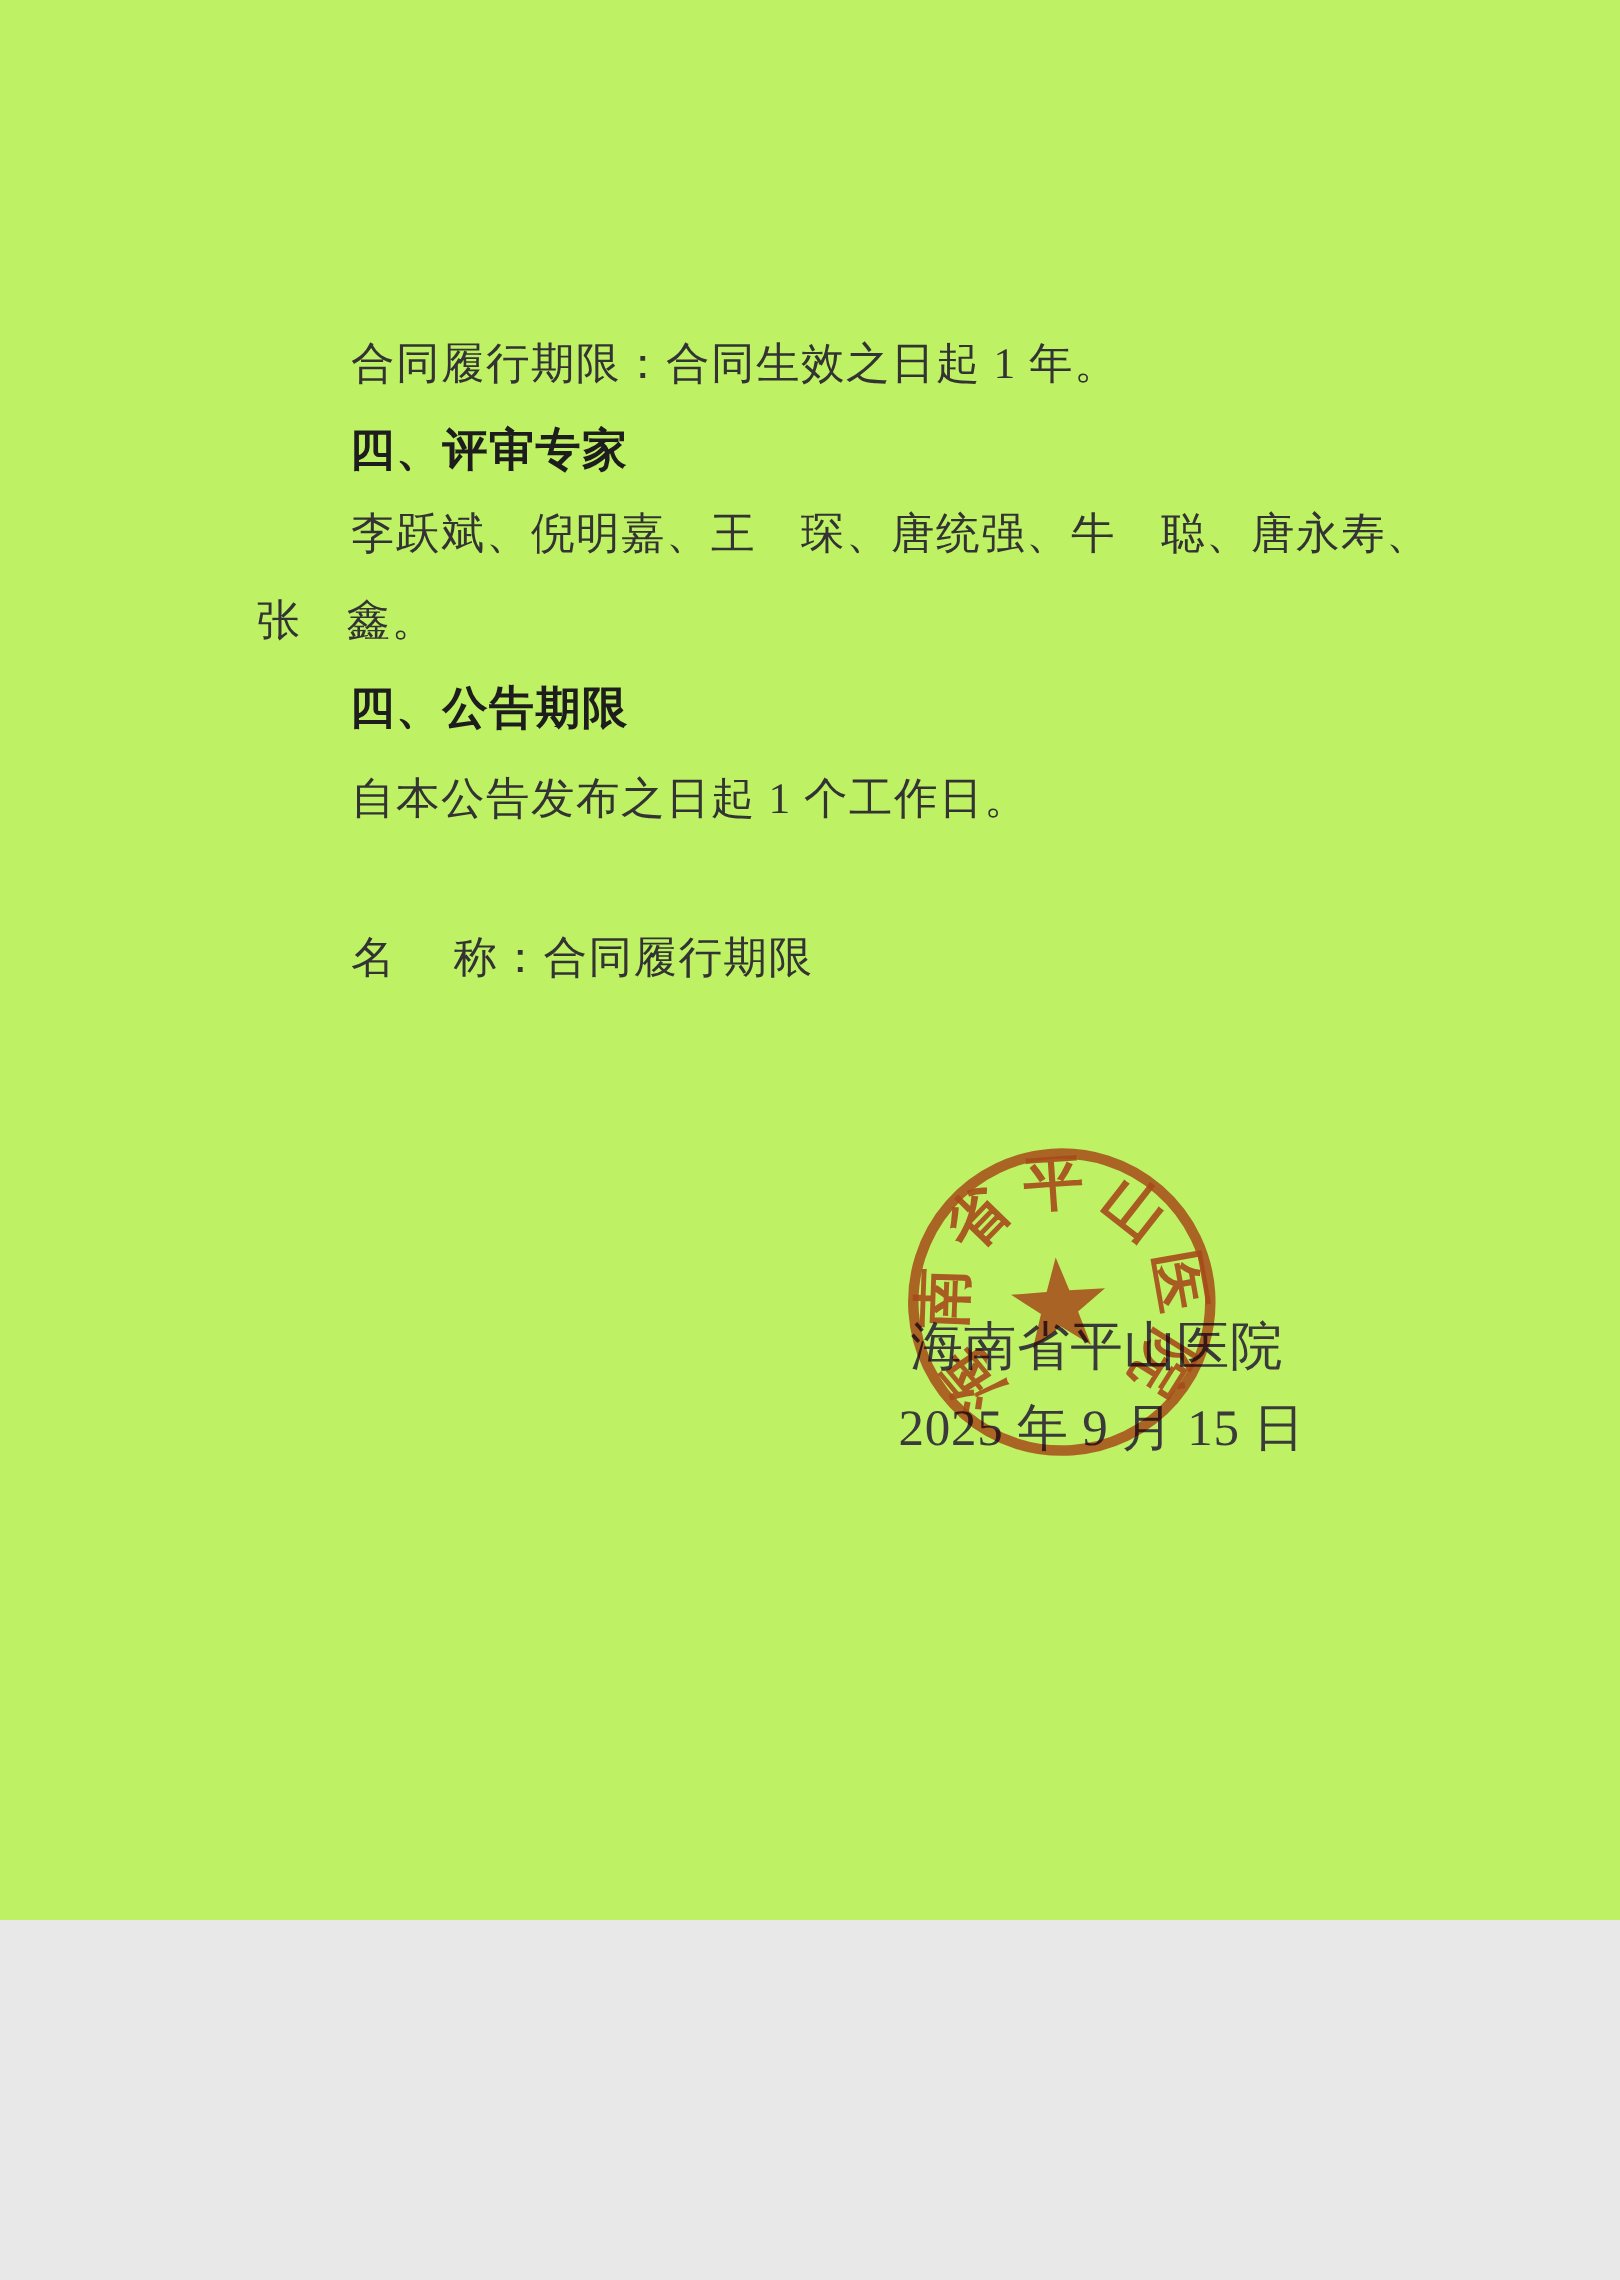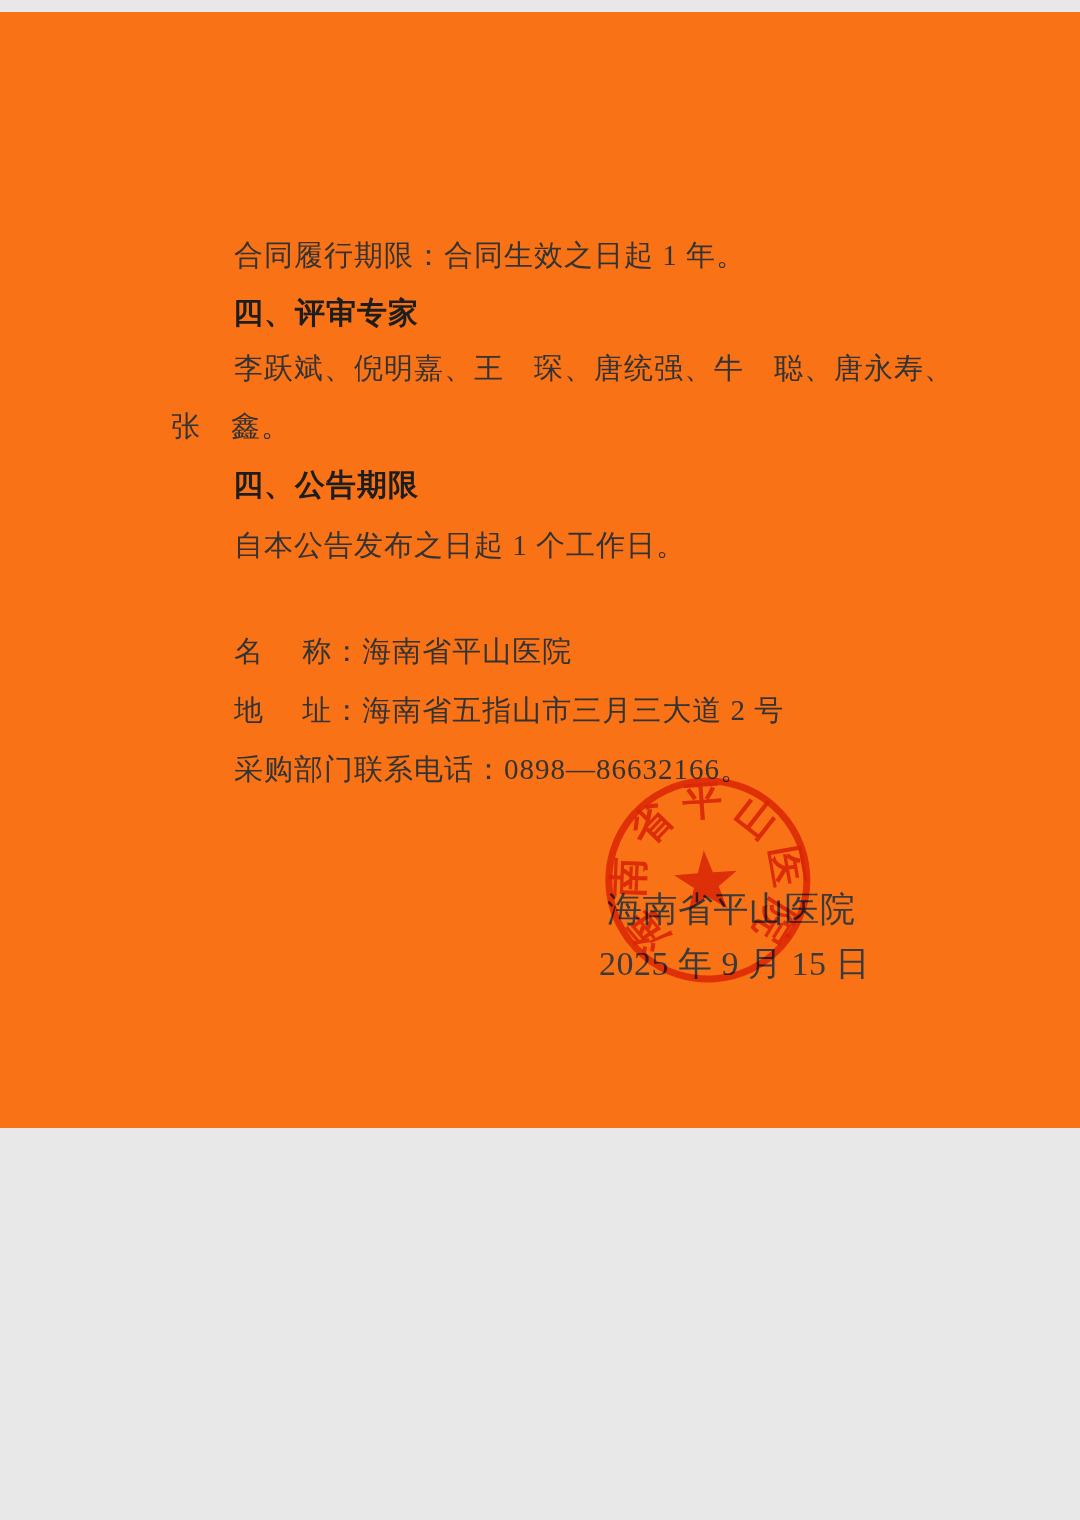--- a/index.html
+++ b/index.html
@@ -3,23 +3,23 @@
 <meta charset="utf-8">
 <style>
   html, body {
     margin: 0;
     padding: 0;
     background: #e8e8e8;
   }
   .page {
     position: relative;
     width: 1080px;
-    height: 1116px;
-    margin: 12px auto;
-    background: #f97316;
+    height: 1280px;
+    margin: 0 auto;
+    background: #bef264;
     overflow: hidden;
     font-family: "Liberation Serif", "DejaVu Serif", serif;
     color: #2e2e2e;
   }
   
   .line {
     position: absolute;
     left: 234px;
     font-size: 29px;
     letter-spacing: 1px;
@@ -93,25 +93,23 @@
 
   <p class="line l-experts1">李跃斌、倪明嘉、王　琛、唐统强、牛　聪、唐永寿、</p>
 
   <p class="line l-experts2">张　鑫。</p>
 
   <h3 class="heading h-period">四、公告期限</h3>
 
   <p class="line l-period">自本公告发布之日起 1 个工作日。</p>
 
 
-  <p class="line l-name">名　 称：海南省平山医院</p>
+  <p class="line l-name">名　 称：合同履行期限</p>
 
-  <p class="line l-address">地　 址：海南省五指山市三月三大道 2 号</p>
 
-  <p class="line l-phone">采购部门联系电话：0898—86632166。</p>
 
   <div class="sig-org">海南省平山医院</div>
 
   <div class="sig-date">2025 年 9 月 15 日</div>
 
   <svg class="seal" viewBox="0 0 222 220" xmlns="http://www.w3.org/2000/svg">
     <circle cx="110" cy="108" r="99" fill="none" stroke-width="7" opacity="0.85" stroke="#de4130"></circle>
     <polygon opacity="0.88" points="108,78 115.6,100.5 139.4,100.8 120.4,115 127.4,137.7 108,124 88.6,137.7 95.6,115 76.6,100.8 100.4,100.5" fill="#dc4437"></polygon>
     <g id="seal-chars" opacity="0.9">
         <text x="110" y="42" text-anchor="middle" font-size="40" fill="#de4130" transform="rotate(-126 110 108)">海</text>

